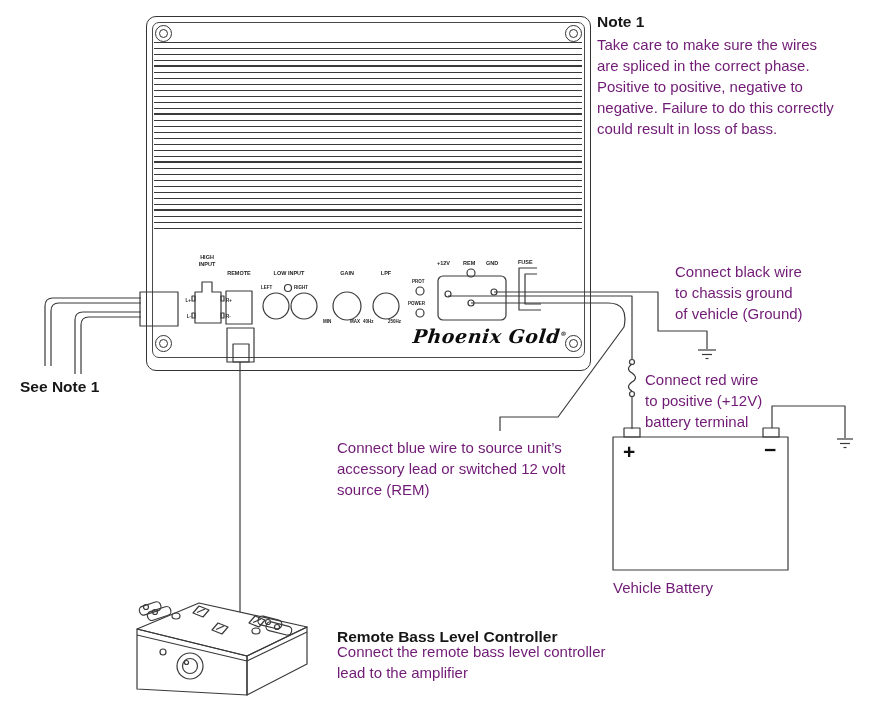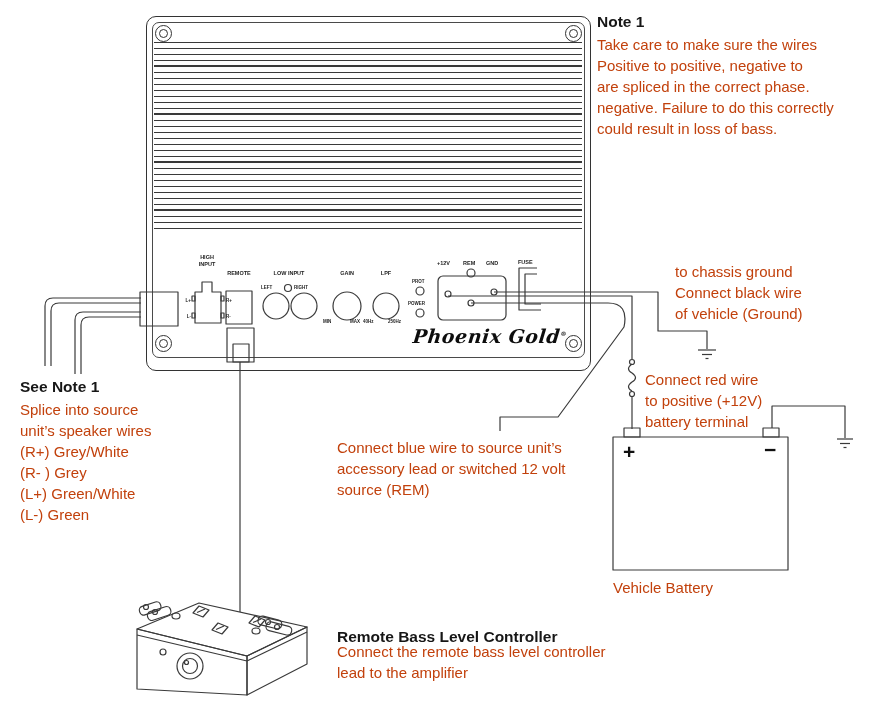--- a/index.html
+++ b/index.html
@@ -14,21 +14,21 @@
         background-image:
           repeating-linear-gradient(to bottom,#3a3a3a 0 1px,transparent 1px 6px),
           repeating-linear-gradient(to bottom,transparent 0 23px,#3a3a3a 23px 25px,transparent 25px 48px);}
   .screw{position:absolute;width:15px;height:15px;border:1.4px solid #333;border-radius:50%;
          display:flex;align-items:center;justify-content:center;background:#fff;}
   .screw i{display:block;width:7px;height:7px;border:1.3px solid #333;border-radius:50%;}
   svg.art{position:absolute;left:0;top:0;}
   svg.art *{stroke:#3a3a3a;stroke-width:1.2;fill:none;stroke-linejoin:round;}
   
   .title{position:absolute;font-size:15.5px;font-weight:700;color:#161616;white-space:nowrap;}
-  .t{position:absolute;font-size:15px;line-height:21px;color:#c2410c;white-space:nowrap;}
+  .t{position:absolute;font-size:15px;line-height:21px;color:#701a75;white-space:nowrap;}
   .bsign{position:absolute;font-size:21px;font-weight:700;color:#101010;line-height:21px;}
   
   .plabel{position:absolute;font-size:5.5px;line-height:6.5px;font-weight:700;color:#222;
           text-align:center;white-space:nowrap;}
   .plabel2{position:absolute;font-size:4.5px;line-height:5px;font-weight:700;color:#222;white-space:nowrap;}
   .pin{position:absolute;font-size:4.5px;line-height:5px;font-weight:700;color:#222;white-space:nowrap;}
   .logo{position:absolute;left:413px;top:325px;width:180px;font-family:"DejaVu Serif",serif;
         font-style:italic;font-weight:700;font-size:19px;color:#0d0d0d;transform:skewX(-6deg);
         letter-spacing:.5px;white-space:nowrap;}
   .logo sup{font-size:6px;}
@@ -195,40 +195,32 @@
   <div class="plabel" style="left:518px;top:259px">FUSE</div>
 
   <div class="plabel2" style="left:412px;top:279px">PROT</div>
   <div class="plabel2" style="left:408px;top:301px">POWER</div>
 
   <div class="logo"><span>Phoenix Gold</span><sup>®</sup></div>
 
   <div class="title" style="left:597px;top:13px">Note 1</div>
   <div class="t" style="left:597px;top:34px">
     <div>Take care to make sure the wires</div>
+    <div>are spliced in the correct phase.</div>
     <div>Positive to positive, negative to</div>
-    <div>are spliced in the correct phase.</div>
     <div>negative. Failure to do this correctly</div>
     <div>could result in loss of bass.</div>
   </div>
 
 
   <div class="title" style="left:20px;top:378px">See Note 1</div>
-  <div class="t" style="left:20px;top:399px">
-    <div>Splice into source</div>
-    <div>unit’s speaker wires</div>
-    <div>(R+) Grey/White</div>
-    <div>(R- ) Grey</div>
-    <div>(L+) Green/White</div>
-    <div>(L-) Green</div>
-  </div>
 
   <div class="t" style="left:675px;top:261px">
+    <div>Connect black wire</div>
     <div>to chassis ground</div>
-    <div>Connect black wire</div>
     <div>of vehicle (Ground)</div>
   </div>
 
   <div class="t" style="left:645px;top:369px">
     <div>Connect red wire</div>
     <div>to positive (+12V)</div>
     <div>battery terminal</div>
   </div>
 
   <div class="t" style="left:337px;top:437px">

